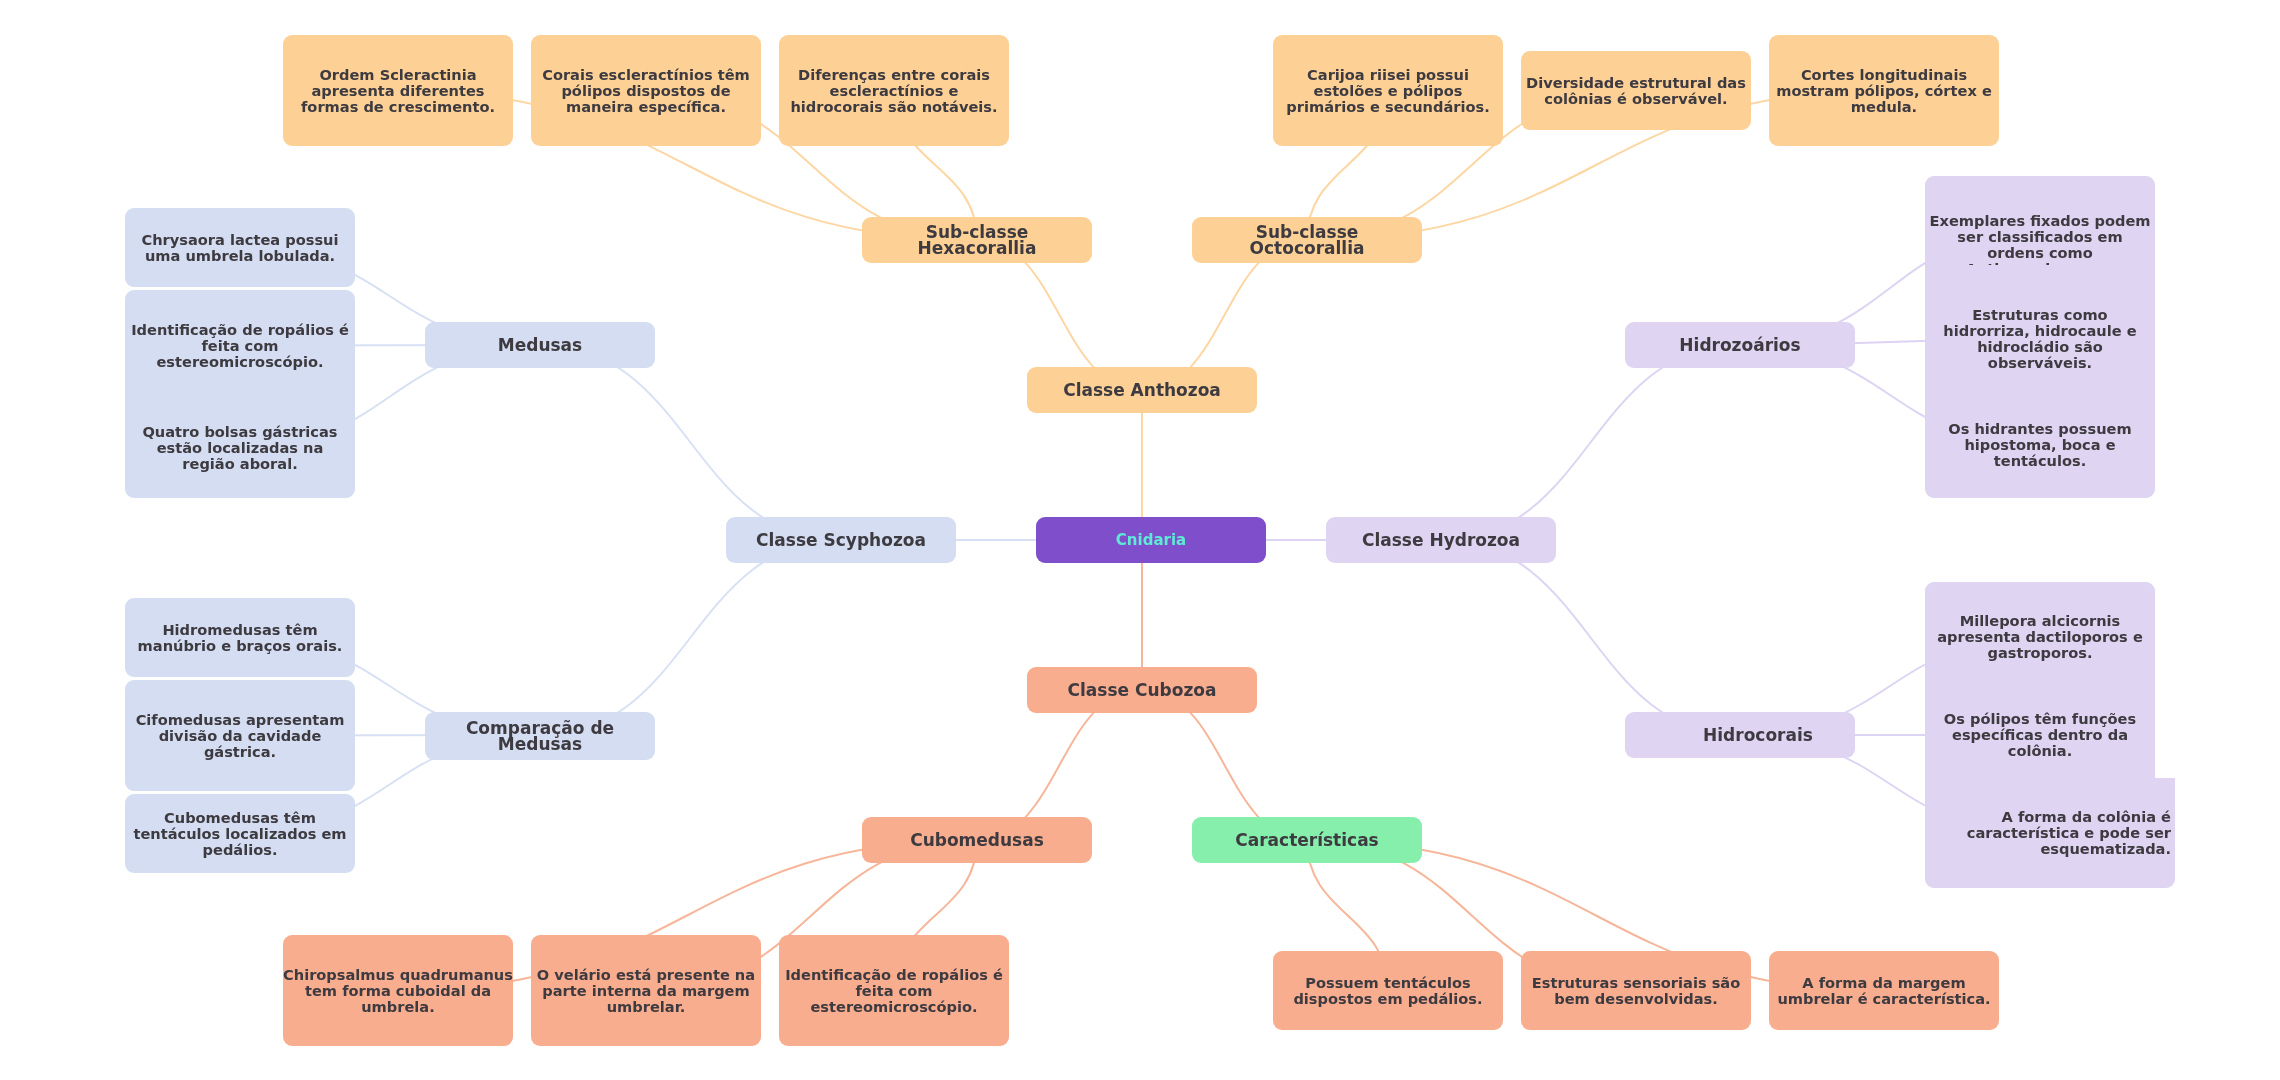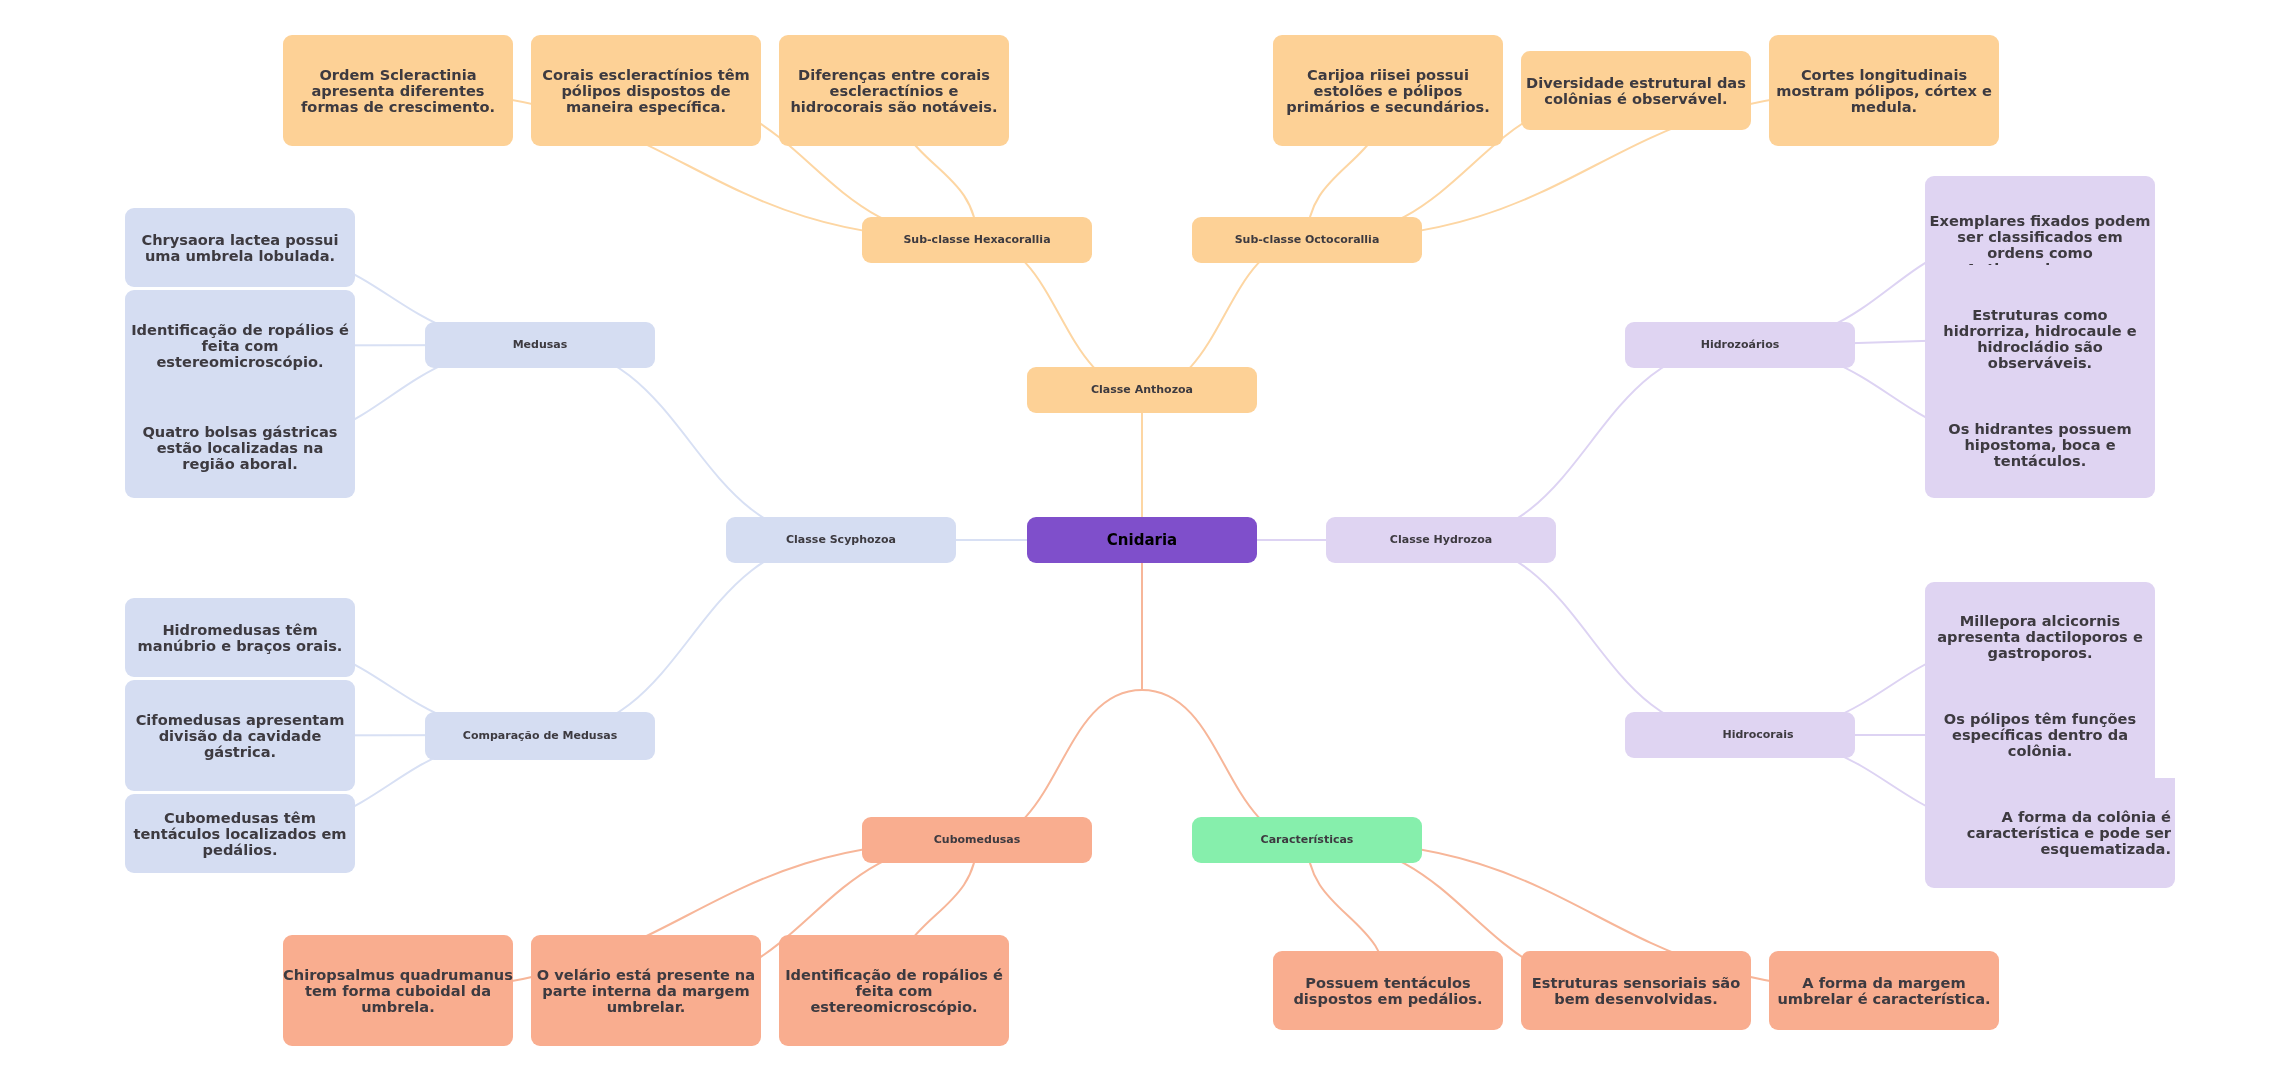--- a/index.html
+++ b/index.html
@@ -10,22 +10,22 @@
   #edges path { fill: none; stroke-width: 2; }
   .node {
     position: absolute; box-sizing: border-box;
     display: flex; align-items: center; justify-content: center;
     text-align: center; border-radius: 9px;
     font-weight: bold; color: #3d3a40;
     padding: 0 4px; overflow: hidden;
     font-size: 15px; line-height: 16px;
   }
   .node span { display: block; }
-  .node.branch { font-size: 11px; }
-  .node.root { color: #000000; }
+  .node.branch { font-size: 17px; }
+  .node.root { color: #5eead4; margin-left: 9px; }
   .node.leaf { font-size: 14.6px; line-height: 16px; }
   .clip-text { display: block; max-height: 52px; overflow: hidden; }
 </style>
 </head>
 <body>
 
 <div id="canvas">
   <svg id="edges" xmlns="http://www.w3.org/2000/svg">
       <path d="M1142,540 C1142,465 1142,465 1142,390" stroke="#fdd6a3"></path>
       <path d="M1142,390 C1059.5,390 1059.5,240 977,240" stroke="#fdd6a3"></path>
@@ -146,20 +146,23 @@
   <div class="node leaf" id="n-hc-0" style="left: 1925px; top: 582px; width: 230px; height: 110px; border-bottom-left-radius: 0px; border-bottom-right-radius: 0px; background: rgb(223, 212, 242);">
     <span>Millepora alcicornis apresenta dactiloporos e gastroporos.</span>
   </div>
   <div class="node leaf" id="n-hc-1" style="left: 1925px; top: 690px; width: 230px; height: 90px; border-radius: 0px; background: rgb(223, 212, 242);">
     <span>Os pólipos têm funções específicas dentro da colônia.</span>
   </div>
   <div class="node leaf" id="n-hc-2" style="left: 1925px; top: 778px; width: 250px; height: 110px; border-top-left-radius: 0px; border-top-right-radius: 0px; background: rgb(223, 212, 242); text-align: right;">
     <span>A forma da colônia é característica e pode ser esquematizada.</span>
   </div>
 
+  <div class="node branch" id="n-cubo" style="left: 1027px; top: 667px; width: 230px; height: 46px; background: rgb(249, 173, 143);">
+    <span>Classe Cubozoa</span>
+  </div>
   <div class="node branch" id="n-cubomed" style="left: 862px; top: 817px; width: 230px; height: 46px; background: rgb(249, 173, 143);">
     <span>Cubomedusas</span>
   </div>
   <div class="node branch" id="n-carac" style="left: 1192px; top: 817px; width: 230px; height: 46px; background: #86efac;">
     <span>Características</span>
   </div>
   <div class="node leaf" id="n-cm-0" style="left: 283px; top: 935px; width: 230px; height: 111px; padding: 0px; background: rgb(249, 173, 143);">
     <span>Chiropsalmus quadrumanus tem forma cuboidal da umbrela.</span>
   </div>
   <div class="node leaf" id="n-cm-1" style="left: 531px; top: 935px; width: 230px; height: 111px; background: rgb(249, 173, 143);">

